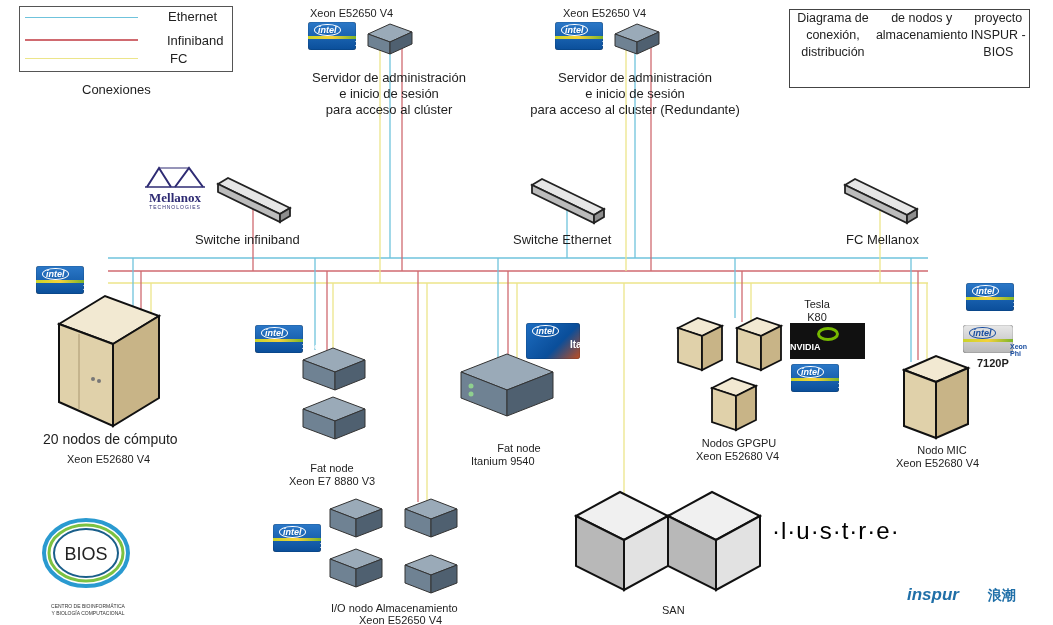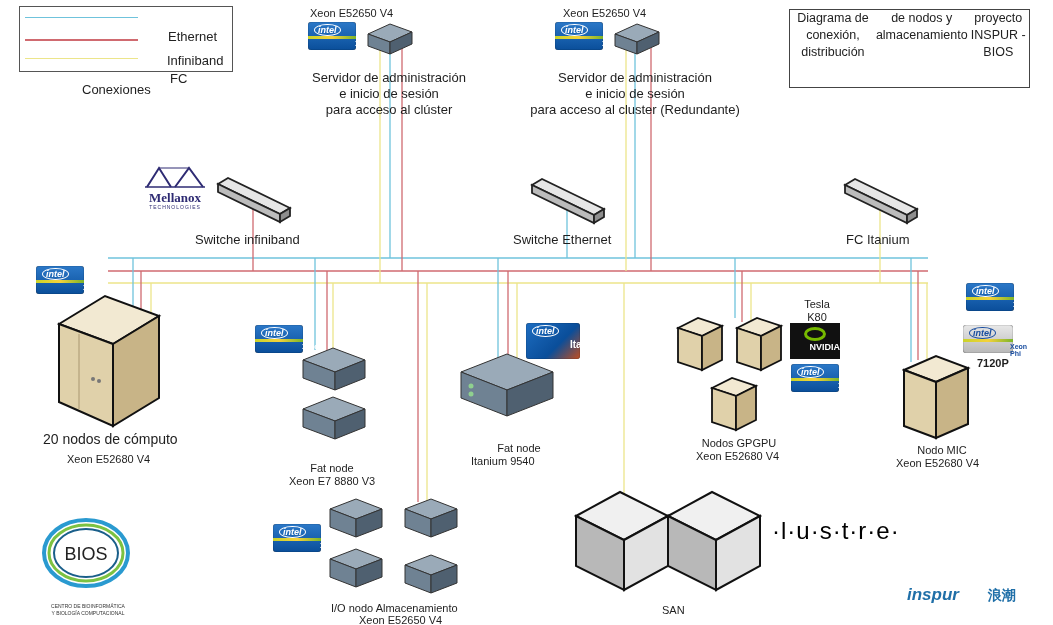--- a/index.html
+++ b/index.html
@@ -4,31 +4,31 @@
 <style>
   html,body{margin:0;padding:0;background:#fff;}
   #canvas{position:relative;width:1053px;height:625px;overflow:hidden;background:#fff;font-family:"Liberation Sans","DejaVu Sans",sans-serif;color:#222;}
   .abs{position:absolute;}
   .lbl{position:absolute;text-align:center;white-space:nowrap;color:#1e1e1e;}
   .small{font-size:11px;line-height:15px;}
   .big{font-size:13px;line-height:17px;}
   #wires{position:absolute;left:0;top:0;}
   .legend-box{position:absolute;left:19px;top:6px;width:212px;height:64px;border:1px solid #555;background:#fff;}
   .legend-line{position:absolute;left:5px;width:113px;height:1px;}
-  .legend-text{position:absolute;left:148px;font-size:13px;margin-top:20px;}
+  .legend-text{position:absolute;left:148px;font-size:13px;}
   .title-box{position:absolute;left:789px;top:9px;width:239px;height:77px;border:1px solid #444;background:#fff;font-size:12.5px;line-height:17px;text-align:center;display:flex;flex-direction:row;justify-content:center;}
   .intel{position:absolute;width:48px;height:28px;border-radius:3px;background:linear-gradient(#2b78c8,#0a4e9a);box-shadow:0 0 1px #000 inset;color:#fff;font-size:6px;}
   .intel .brand{position:absolute;left:6px;top:2px;font-size:9px;font-style:italic;font-weight:bold;border:1px solid #fff;border-radius:50%;padding:0 3px;line-height:10px;}
   .intel .stripe{position:absolute;left:0;right:0;top:14px;height:3px;background:linear-gradient(90deg,#c9d32a,#f5d23a,#7bb42a);}
   .intel .prod{position:absolute;left:7px;top:18px;font-size:7px;font-weight:bold;padding-left:40px;}
   .intel.itanium{background:linear-gradient(135deg,#1d6dc1,#0a4e9a 60%,#c24d1e);}
   .intel.itanium .prod{top:13px;font-size:10px;left:4px;}
   .intel.phi{background:linear-gradient(#e8e8e8,#b8b8b8);color:#1a4ea0;}
   .intel.phi .brand{border-color:#1a4ea0;}
-  .nvidia{position:absolute;left:790px;top:323px;width:50px;height:36px;background:#111;color:#fff;font-size:9px;font-weight:bold;text-align:right;}
+  .nvidia{position:absolute;left:790px;top:323px;width:75px;height:36px;background:#111;color:#fff;font-size:9px;font-weight:bold;text-align:left;}
   .nvidia .eye{display:block;margin:4px auto 1px;width:22px;height:14px;border-radius:50%;border:3px solid #76b900;box-sizing:border-box;}
   .lustre{position:absolute;left:772px;top:517px;font-size:24px;color:#000000;letter-spacing:1px;}
   .inspur{position:absolute;left:883px;top:585px;font-size:17px;font-weight:bold;font-style:italic;color:#1f6fa8;}
   .inspur span{font-style:normal;font-size:14px;font-weight:bold;margin-left:24px;}
   .bios{position:absolute;left:40px;top:517px;width:92px;height:72px;}
   .bios-sub{position:absolute;left:38px;top:603px;font-size:5px;line-height:7px;color:#333;text-align:center;width:100px;}
   .mellanox{position:absolute;left:143px;top:166px;width:64px;text-align:center;color:#2e2b73;font-family:"Liberation Serif",serif;}
 </style>
 </head>
 <body>
@@ -141,21 +141,21 @@
     <polygon points="4,8 66,38 66,46 4,16" fill="#bcbcbc" stroke="#222" stroke-width="1.8"></polygon>
     <polygon points="66,38 76,32 76,40 66,46" fill="#8e8e8e" stroke="#222" stroke-width="1.8"></polygon>
   </svg>
   <div class="lbl big" style="left:513px;top:231px;">Switche Ethernet</div>
 
   <svg class="abs" style="left:841px;top:177px;" width="80" height="48">
     <polygon points="4,8 14,2 76,32 66,38" fill="#e6e6e6" stroke="#222" stroke-width="1.8"></polygon>
     <polygon points="4,8 66,38 66,46 4,16" fill="#bcbcbc" stroke="#222" stroke-width="1.8"></polygon>
     <polygon points="66,38 76,32 76,40 66,46" fill="#8e8e8e" stroke="#222" stroke-width="1.8"></polygon>
   </svg>
-  <div class="lbl big" style="left:846px;top:231px;">FC Itanium</div>
+  <div class="lbl big" style="left:846px;top:231px;">FC Mellanox</div>
 
   <div class="intel" style="left:36px;top:266px;">
       <span class="brand">intel</span>
       <span class="stripe"></span>
       <span class="prod">Xeon</span>
     </div>
   <svg class="abs" style="left:57px;top:294px;" width="105" height="135">
     <polygon points="2,30 48,2 102,22 56,50" fill="#f2e9d2" stroke="#111" stroke-width="2"></polygon>
     <polygon points="2,30 56,50 56,132 2,108" fill="#e0d1aa" stroke="#111" stroke-width="2"></polygon>
     <polygon points="56,50 102,22 102,104 56,132" fill="#c8b487" stroke="#111" stroke-width="2"></polygon>

